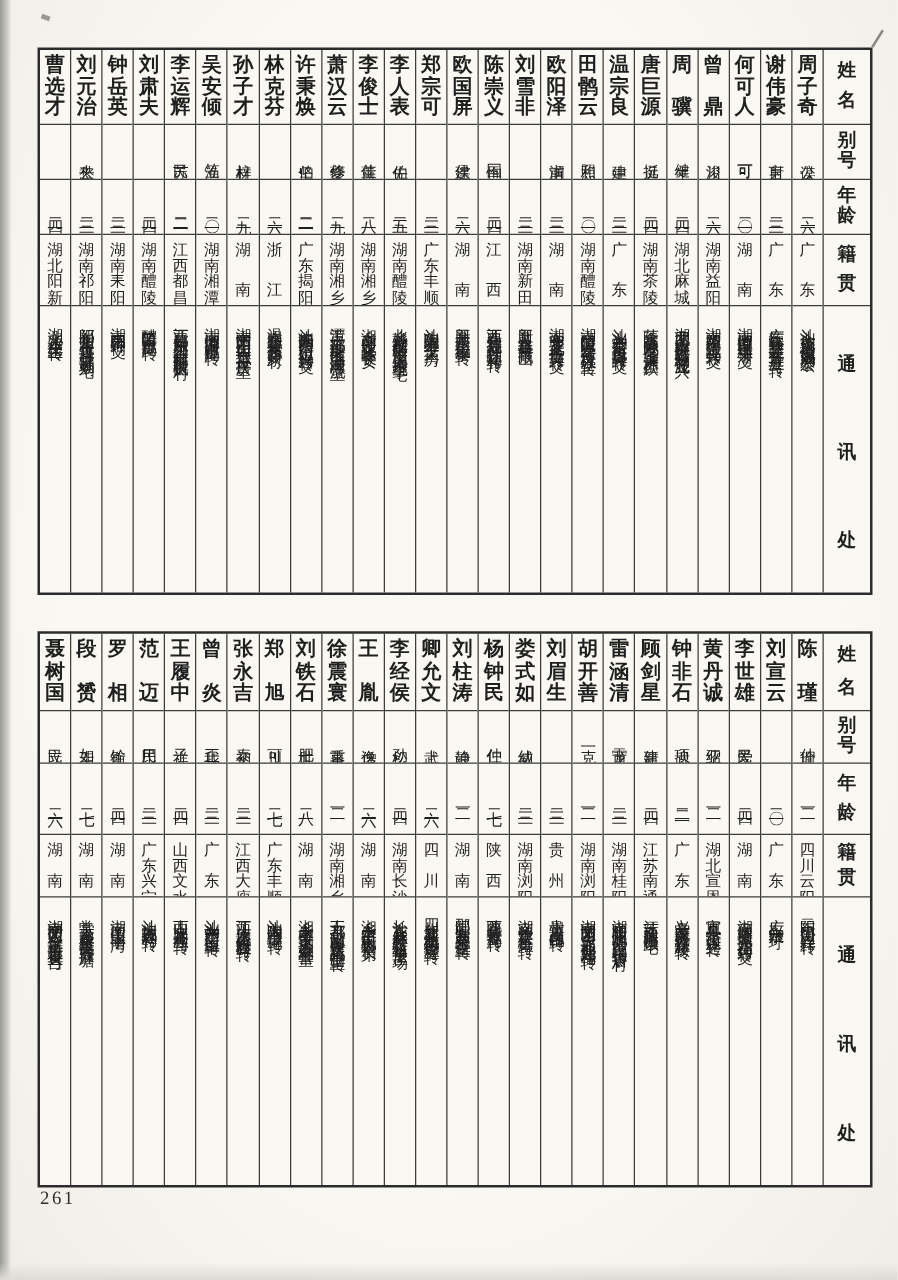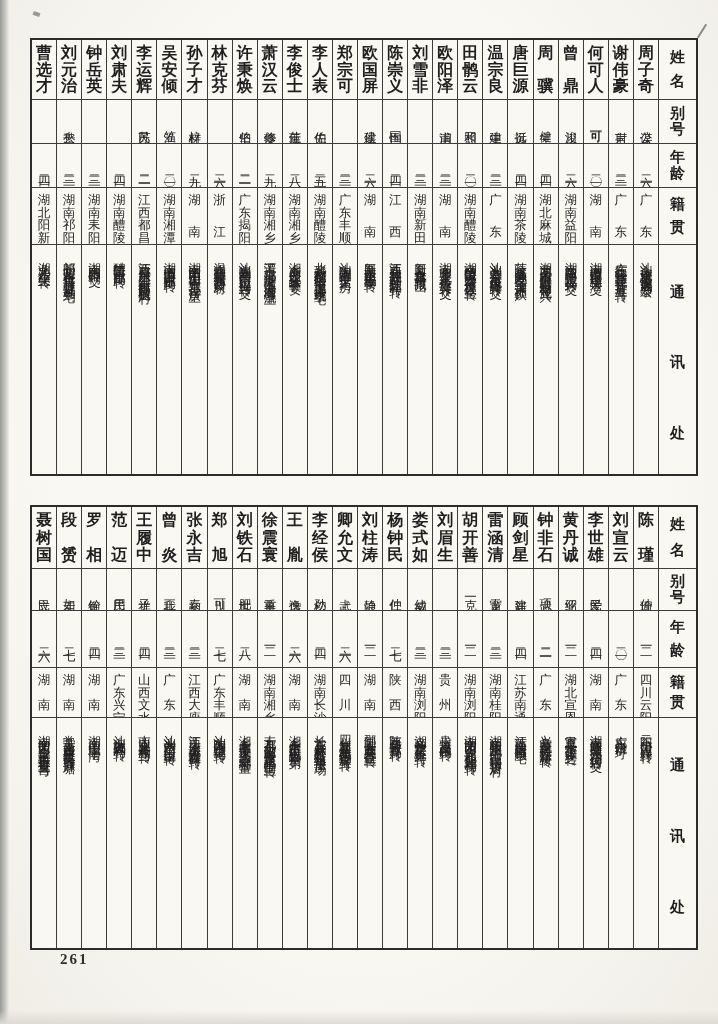--- a/index.html
+++ b/index.html
@@ -71,22 +71,22 @@
     line-height:1;display:block;
   }
   .alias-text{font-size:12.5px;letter-spacing:1px;}
   .age-text{font-size:12.5px;letter-spacing:1px;}
   .address-text{font-size:12.5px;letter-spacing:2px;}
 
   .r-alias,.r-age{align-items:center;}
   .r-address{align-items:flex-start;padding-top:7px;}
 
   .page-number{
-    position:absolute;left:60px;top:951px;
-    font-size:15px;color:#2e2e2e;letter-spacing:2px;font-weight:bold;
+    position:absolute;left:32px;top:951px;
+    font-size:15px;color:#2e2e2e;letter-spacing:2px;
   }
 </style>
 </head>
 <body>
 
 <div class="page">
   <div class="scan-edge-left"></div>
   <div class="scan-edge-bottom"></div>
   <div class="corner-tick"></div>
   <div class="speck"></div>

